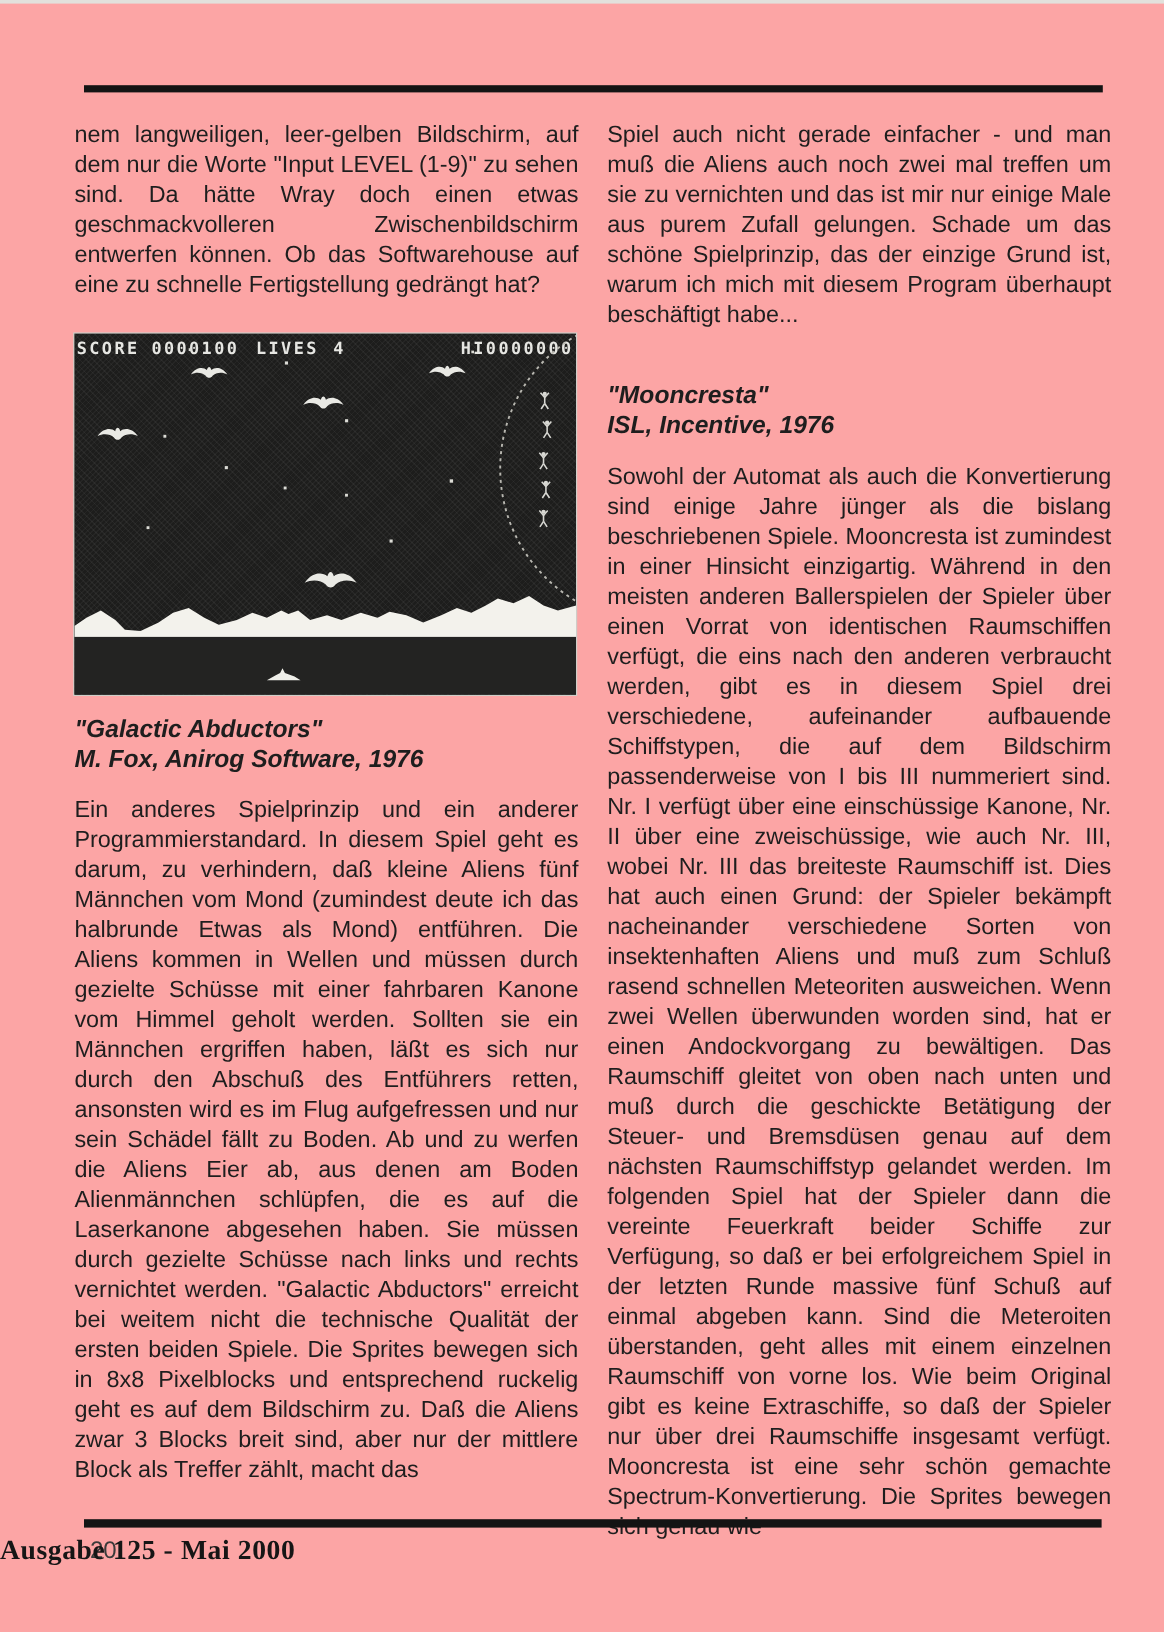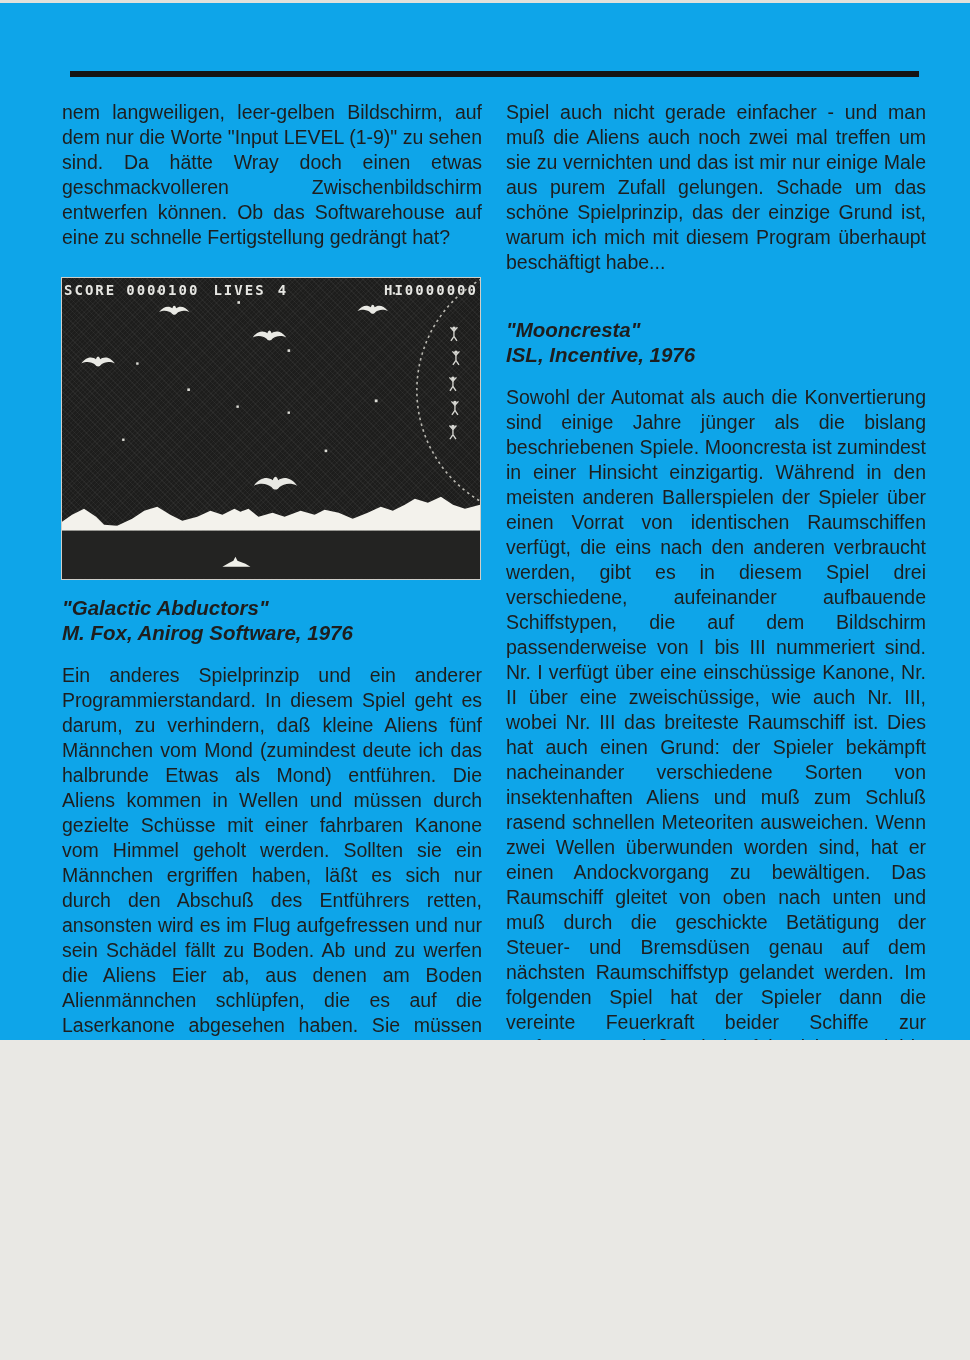--- a/index.html
+++ b/index.html
@@ -1,20 +1,20 @@
 <!DOCTYPE html>
 <html lang="de"><head>
 <meta charset="utf-8">
 <style>
   * { margin:0; padding:0; box-sizing:border-box; }
   html,body { background:#e9e8e4; }
   .page {
     position:relative;
-    width:970px; height:1040px;
-    background:#0ea5e9;
+    width:970px; height:1360px;
+    background:#fca5a5;
     font-family:"Liberation Sans", sans-serif;
     color:#1e1e1e;
     overflow:hidden;
     margin:0 auto;
   }
   .scan-edge-top {
     position:absolute; top:0; left:0; right:0; height:3px;
     background:#e2e1dc;
   }
   .rule-top {

